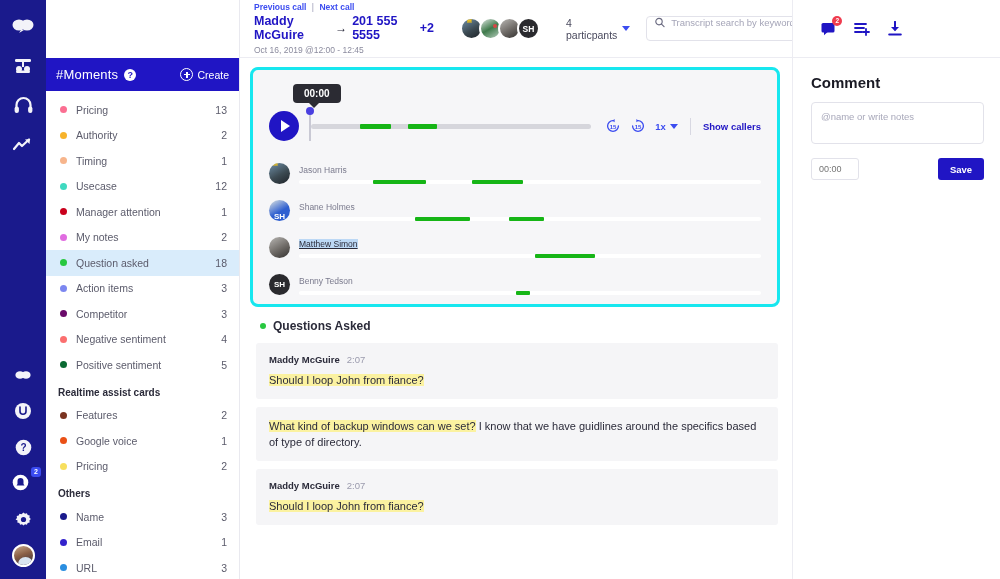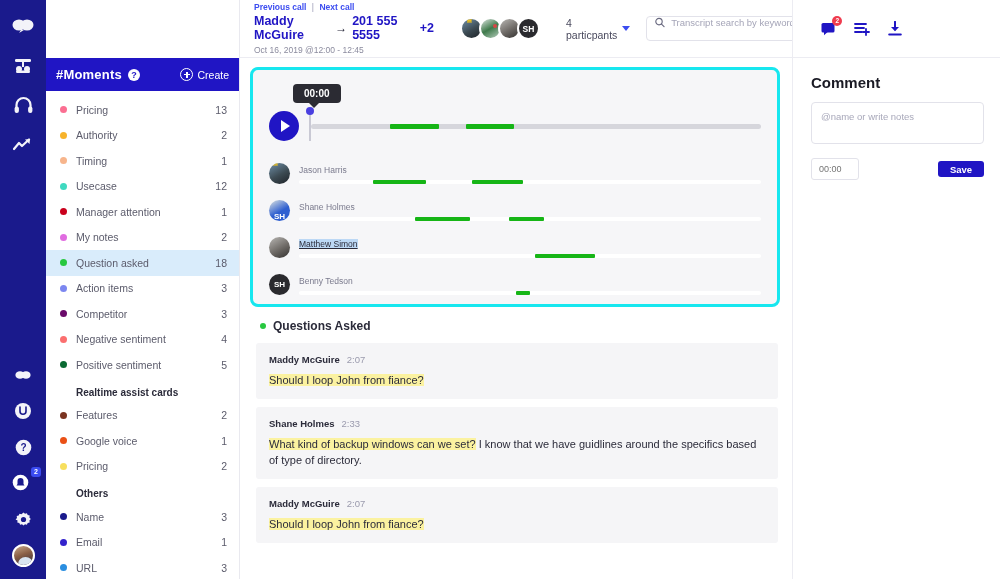--- a/index.html
+++ b/index.html
@@ -44,21 +44,21 @@
   }
 
   
   .side { width: 194px; flex: 0 0 194px; height: 579px; background: #fff;
           border-right: 1px solid #e9e9ef; display: flex; flex-direction: column; }
   .side-spacer { height: 58px; background: #fff; }
   .moments-head {
     background: #2015c4; height: 33px; display: flex; align-items: center;
     padding: 0 10px; gap: 6px; color: #fff;
   }
-  .moments-title { font-size: 13px; font-weight: bold; letter-spacing: .2px; }
+  .moments-title { font-size: 13px; font-weight: normal; letter-spacing: .2px; }
   .q-ico {
     width: 12px; height: 12px; border-radius: 50%; background: #fff; color: #2015c4;
     font-size: 9px; font-weight: bold; display: flex; align-items: center; justify-content: center;
     cursor: pointer;
   }
   .create-btn { margin-left: auto; display: flex; align-items: center; gap: 4px;
                 font-size: 10.5px; color: #fff; cursor: pointer; }
   .plus-ico { width: 13px; height: 13px; border: 1.3px solid #fff; border-radius: 50%;
               position: relative; }
   .plus-ico::before, .plus-ico::after { content:""; position:absolute; background:#fff; }
@@ -67,21 +67,21 @@
 
   .side-list { flex: 1; overflow: hidden; padding-top: 6px; }
   .m-item {
     display: flex; align-items: center; gap: 9px;
     padding: 0 12px 0 14px; height: 25.5px; cursor: pointer;
   }
   .m-item.active { background: #d9ecfb; }
   .m-dot { width: 7px; height: 7px; border-radius: 50%; flex: 0 0 7px; }
   .m-label { font-size: 10.5px; color: #5b5b6b; flex: 1; }
   .m-count { font-size: 10.5px; color: #5b5b6b; }
-  .m-group { font-size: 10px; font-weight: bold; color: #2b2b3a; padding: 9px 30px 5px; }
+  .m-group { font-size: 10px; font-weight: bold; color: #2b2b3a; padding: 9px 12px 5px; }
 
   
   .center { flex: 1; display: flex; flex-direction: column; height: 579px; min-width: 0; }
   .topbar {
     height: 58px; background: #fff; border-bottom: 1px solid #ececf2;
     display: flex; align-items: center; padding: 0 14px 0 14px; gap: 16px;
     flex: 0 0 58px;
   }
   .call-meta { width: 180px; flex: 0 0 180px; }
   .call-nav { font-size: 8.5px; color: #3b4cf0; font-weight: bold; margin-bottom: 2px; }
@@ -212,21 +212,21 @@
   }
   .rp-textarea::placeholder { color: #a8a8ba; }
   .rp-row { display: flex; align-items: center; margin-top: 10px; }
   .rp-time {
     width: 48px; height: 22px; border: 1px solid #e2e2ea; border-radius: 3px;
     font-size: 9px; color: #9a9aad; padding: 0 7px; outline: none;
     font-family: "Liberation Sans", sans-serif;
   }
   .rp-save {
     margin-left: auto; background: #2015c4; color: #fff; border: none; border-radius: 3px;
-    width: 46px; height: 16px; font-size: 9.5px; font-weight: bold; cursor: pointer;
+    width: 46px; height: 22px; font-size: 9.5px; font-weight: bold; cursor: pointer;
     font-family: "Liberation Sans", sans-serif;
   }
 </style>
 </head>
 <body>
 
 <div class="app">
 
   <div class="rail">
     <div class="rail-top">
@@ -480,20 +480,42 @@
               <span class="tri"></span>
             </div>
           <div class="track-area">
             <div class="scrub-line"></div>
             <div class="scrub-knob"></div>
             <div class="mastertrack" id="master-track">
                 <div class="seg" style="left: 17.5%; width: 11%; background: rgb(22, 181, 22);"></div>
                 <div class="seg" style="left: 34.5%; width: 10.5%; background: rgb(22, 181, 22);"></div>
               </div>
           </div>
+          <div class="player-opts">
+            <div class="skip">
+              <svg width="16" height="16" viewBox="0 0 16 16">
+                  <path d="M8 2.6 a5.4 5.4 0 1 0 5.4 5.4" stroke="#3b4cf0" stroke-width="1.3" fill="none" stroke-linecap="round"></path>
+                  <path d="M9.6 0.9 L7.4 2.7 L9.6 4.3 Z" fill="#3b4cf0"></path>
+                  <text x="8" y="10.6" font-family="Liberation Sans, sans-serif" font-size="6" font-weight="bold" fill="#3b4cf0" text-anchor="middle">15</text>
+                </svg>
+            </div>
+            <div class="skip">
+              <svg width="16" height="16" viewBox="0 0 16 16">
+                  <path d="M8 2.6 a5.4 5.4 0 1 1 -5.4 5.4" stroke="#3b4cf0" stroke-width="1.3" fill="none" stroke-linecap="round"></path>
+                  <path d="M6.4 0.9 L8.6 2.7 L6.4 4.3 Z" fill="#3b4cf0"></path>
+                  <text x="8" y="10.6" font-family="Liberation Sans, sans-serif" font-size="6" font-weight="bold" fill="#3b4cf0" text-anchor="middle">15</text>
+                </svg>
+            </div>
+            <div class="speed">
+              <span>1x</span>
+              <span class="chev"></span>
+            </div>
+            <div class="vdiv"></div>
+            <span class="showcallers">Show callers</span>
+          </div>
         </div>
 
         <div class="speakers" id="speaker-tracks">
             <div class="spk">
               <div class="spk-av s1"></div>
               <div class="spk-body"><div class="spk-name">Jason Harris</div><div class="spk-track">
                   <div class="seg" style="left:16%;width:11.5%;background:#16b516"></div>
                   <div class="seg" style="left:37.5%;width:11%;background:#16b516"></div>
                 </div></div>
             </div>
@@ -525,21 +547,20 @@
       <div class="sec-head">
         <span class="sec-dot"></span>
         <span class="sec-title">Questions Asked</span>
       </div>
       <div id="excerpt-list">
           <div class="ex-card">
             <div class="ex-meta"><b>Maddy McGuire</b><span>2:07</span></div>
             <div class="ex-text"><span class="hl">Should I loop John from fiance?</span><span></span></div>
           </div>
           <div class="ex-card">
-            <div class="ex-meta"><b>Shane Holmes</b><span>2:33</span></div>
             <div class="ex-text"><span class="hl">What kind of backup windows can we set?</span><span> I know that we have guidlines around the specifics based of type of directory.</span></div>
           </div>
           <div class="ex-card">
             <div class="ex-meta"><b>Maddy McGuire</b><span>2:07</span></div>
             <div class="ex-text"><span class="hl">Should I loop John from fiance?</span><span></span></div>
           </div>
         </div>
     </div>
   </div>
 

